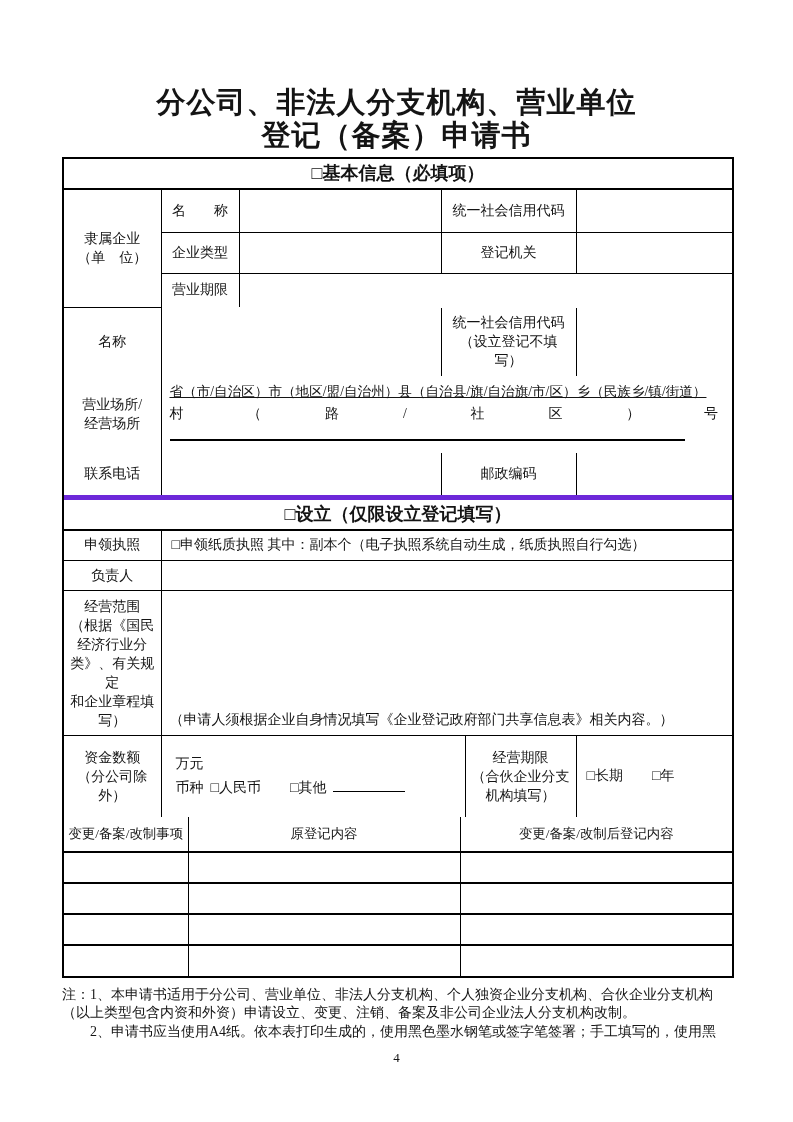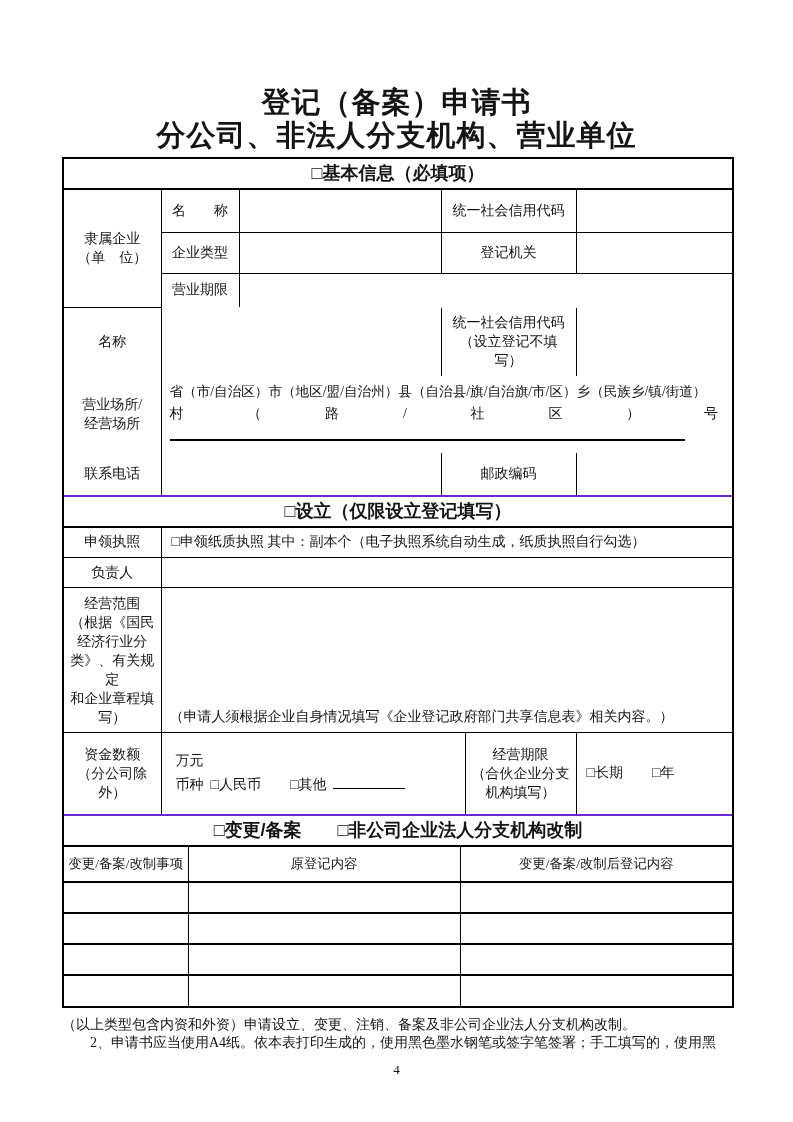--- a/index.html
+++ b/index.html
@@ -19,41 +19,41 @@
     box-sizing:border-box;
   }
   .section-header{
     text-align:center;
     font-family:"Liberation Sans","DejaVu Sans",sans-serif;
     font-weight:bold;font-size:18px;
     padding:2px 0 3px 0;
     border-bottom:2px solid #000;
     background:#fff;
   }
-  .section-header.mid{border-top:2px solid #6d28d9;}
+  .section-header.mid{border-top:5px solid #6d28d9;}
   .section-header .gap{display:inline-block;width:36px;}
   table{width:100%;border-collapse:collapse;table-layout:fixed;}
   td{
     border:1px solid #000;
     padding:2px 4px;
     vertical-align:middle;
     text-align:center;
     font-size:14px;
     overflow:hidden;
     box-sizing:border-box;
   }
   table tr:first-child td{border-top:none;}
   table tr:last-child td{border-bottom:none;margin-left:36px;}
   td:first-child{border-left:none;}
   td:last-child{border-right:none;}
   .prelines{white-space:pre-line;line-height:19px;}
   .left{text-align:left;padding-left:10px;}
   
   .addr-cell{text-align:left;padding:6px 8px 4px 8px;vertical-align:top;}
-  .addr-line1{white-space:nowrap;font-size:13.6px;line-height:20px;}
+  .addr-line1{white-space:nowrap;font-size:13.6px;line-height:20px;text-decoration:underline;}
   .addr-line2{display:flex;justify-content:space-between;padding:2px 6px 0 0;line-height:20px;}
   .addr-underline{border-bottom:2px solid #000;width:93%;margin-top:14px;height:1px;}
   
   .scope-cell{vertical-align:bottom;text-align:left;padding:4px 6px 6px 8px;height:145px;}
   
   .cap-cell{text-align:left;padding-left:14px;line-height:24px;}
   .uline{display:inline-block;width:72px;border-bottom:1px solid #000;height:14px;}
   .cbgap{display:inline-block;width:22px;}
   
   .change-table td{border-top-width:2px;border-bottom-width:2px;}
@@ -66,22 +66,22 @@
   .page-num{text-align:center;margin-top:9px;font-size:13px;} .h42{height:42px;} .h41{height:41px;} .h34{height:34px;}
   .h68{height:68px;} .h77{height:77px;} .h30{height:30px;}
   .h73{height:81px;} .h27{height:35px;} .h31{height:31px;}
 </style>
 </head>
 <body>
 
 <div class="page">
 
   <div class="title">
+    <div>分公司、非法人分支机构、营业单位</div>
     <div>登记（备案）申请书</div>
-    <div>分公司、非法人分支机构、营业单位</div>
   </div>
 
   <div class="form-wrap">
 
     <div class="section-header">□基本信息（必填项）</div>
 
     <table>
       <colgroup>
           <col style="width:97px">
           <col style="width:78px">
@@ -229,23 +229,20 @@
 机构填写）</td>
         <td class="left">
           <span>□长期</span>
           <span class="cbgap"></span>
           <span>□年</span>
         </td>
       </tr>
     </tbody>
       </table>
 
-    <div class="section-header mid">
-      <span>□变更/备案</span><span class="gap"></span><span>□非公司企业法人分支机构改制</span>
-    </div>
 
     <table class="change-table">
       <colgroup>
           <col style="width:124px">
           <col style="width:272px">
           <col style="width:272px">
         </colgroup>
       <tbody>
           <tr class="h27">
         <td class="hdr">变更/备案/改制事项</td>
@@ -271,19 +268,20 @@
         <td></td>
         <td></td>
         <td></td>
       </tr>
     </tbody>
       </table>
 
   </div>
 
   <div class="notes">
+    <div>注：1、本申请书适用于分公司、营业单位、非法人分支机构、个人独资企业分支机构、合伙企业分支机构</div>
     <div>（以上类型包含内资和外资）申请设立、变更、注销、备案及非公司企业法人分支机构改制。</div>
     <div class="indent">2、申请书应当使用A4纸。依本表打印生成的，使用黑色墨水钢笔或签字笔签署；手工填写的，使用黑</div>
   </div>
 
   <div class="page-num">4</div>
 
 </div>
 
 </body></html>

